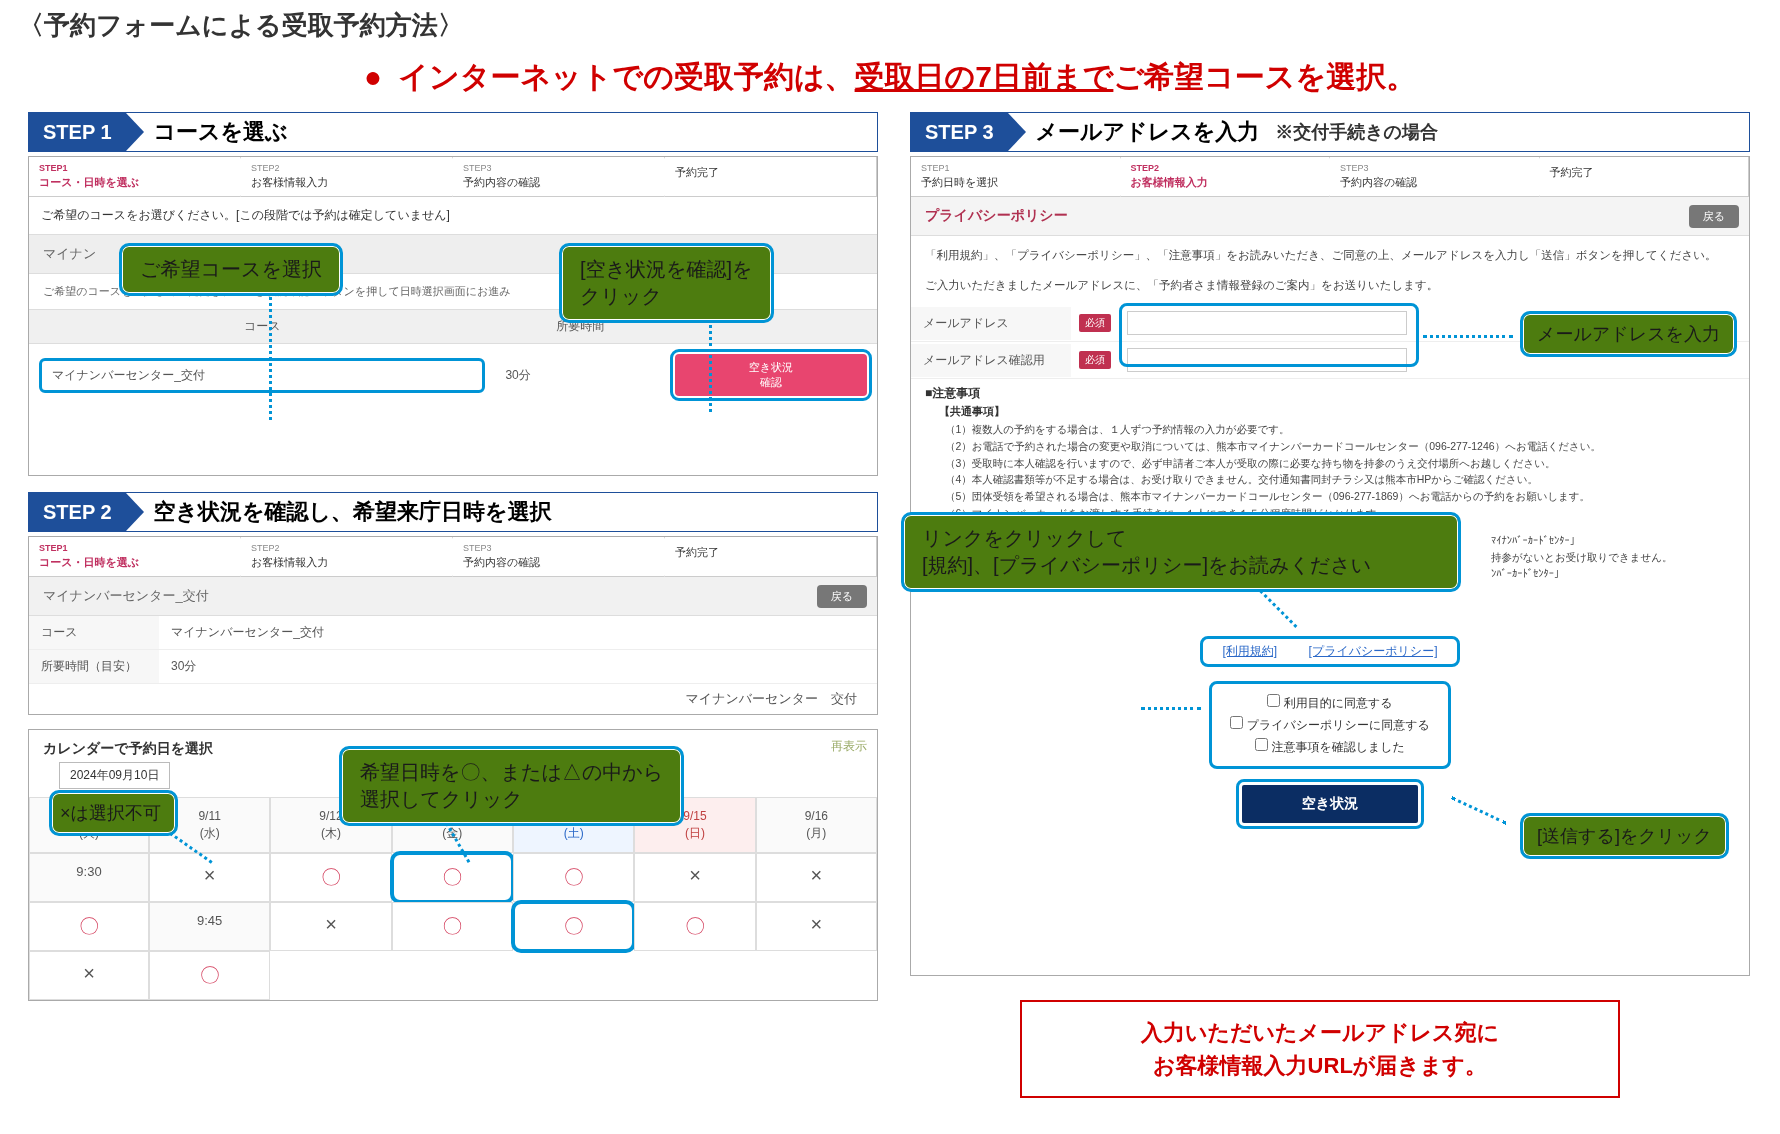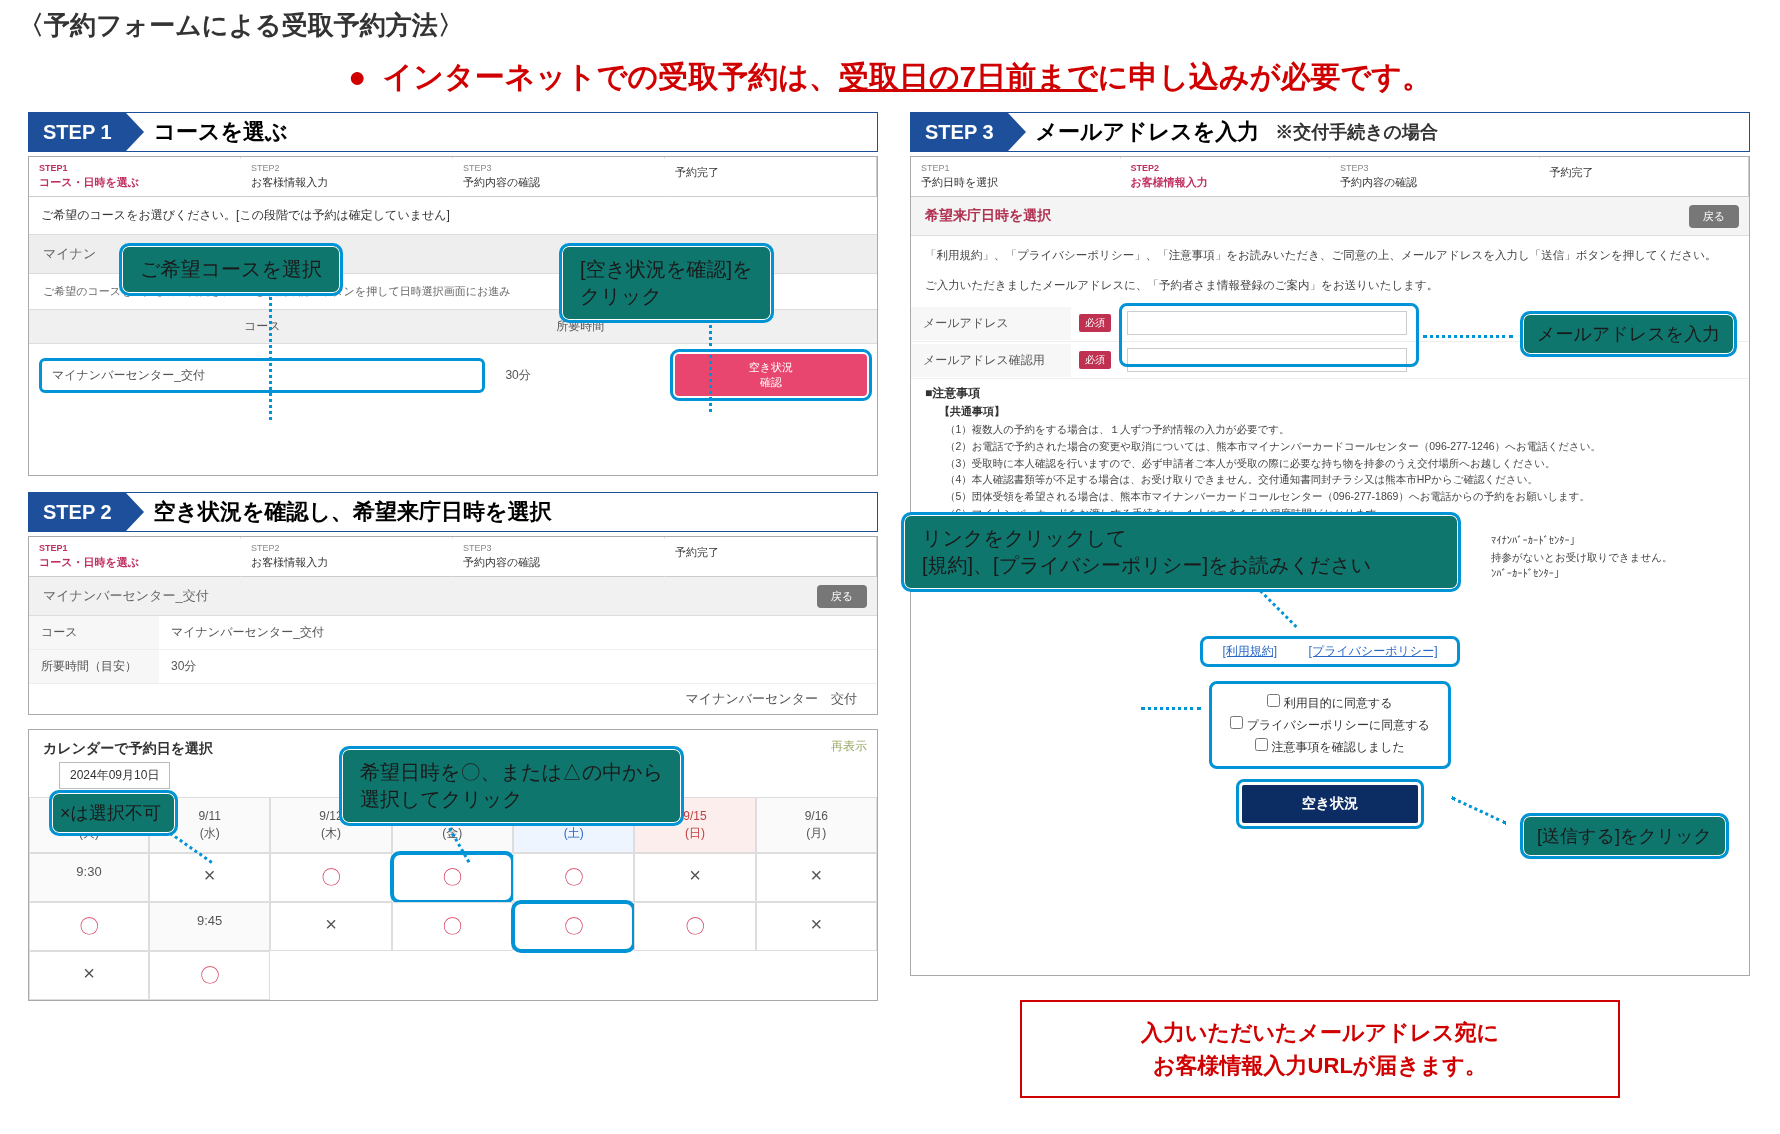--- a/index.html
+++ b/index.html
@@ -162,21 +162,21 @@
     width:100%;
     padding:6px 0;
     cursor:pointer;
     outline:3px solid #0094d6;
     outline-offset:2px;
   }
 
   
   .callout {
     position:absolute;
-    background:#0f766e;
+    background:#4d7c0f;
     border:3px solid #0094d6;
     border-radius:10px;
     padding:10px 18px;
     font-size:20px;
     color:#1a1a1a;
     z-index:20;
     box-shadow: 0 0 0 1px #fff inset;
   }
   .callout.sm { font-size:18px; padding:8px 14px; }
 
@@ -327,21 +327,21 @@
   .connector.v { border-top:none; border-left:3px dotted #0094d6; }
 
 </style>
 </head>
 <body>
 
 <div class="page-title">〈予約フォームによる受取予約方法〉</div>
 
 <div class="warning">
   <span class="dot"></span>
-  <span>インターネットでの受取予約は、</span><span class="underline">受取日の7日前まで</span><span>に申し込みが必要です。</span>
+  <span>インターネットでの受取予約は、</span><span class="underline">受取日の7日前まで</span><span>ご希望コースを選択。</span>
 </div>
 
 <div class="columns">
 
   <div class="col-left">
 
     <div class="step-header">
       <div class="step-badge">STEP 1</div>
       <div class="step-title">コースを選ぶ</div>
     </div>
@@ -466,21 +466,21 @@
 
     <div class="panel" style="min-height:820px;">
       <div class="crumbs">
         <div class="crumb"><span class="sm">STEP1</span><span class="lb">予約日時を選択</span></div>
         <div class="crumb active"><span class="sm">STEP2</span><span class="lb">お客様情報入力</span></div>
         <div class="crumb"><span class="sm">STEP3</span><span class="lb">予約内容の確認</span></div>
         <div class="crumb"><span class="sm"></span><span class="lb">予約完了</span></div>
       </div>
 
       <div class="email-title">
-        <span>希望来庁日時を選択</span>
+        <span>プライバシーポリシー</span>
         <button class="back-btn">戻る</button>
       </div>
 
       <div class="body-text">「利用規約」、「プライバシーポリシー」、「注意事項」をお読みいただき、ご同意の上、メールアドレスを入力し「送信」ボタンを押してください。</div>
       <div class="body-text" style="padding-top:0;">ご入力いただきましたメールアドレスに、「予約者さま情報登録のご案内」をお送りいたします。</div>
 
       <div style="position:relative;">
         <div class="form-row">
           <div class="form-label">メールアドレス</div>
           <span class="req-badge">必須</span>

